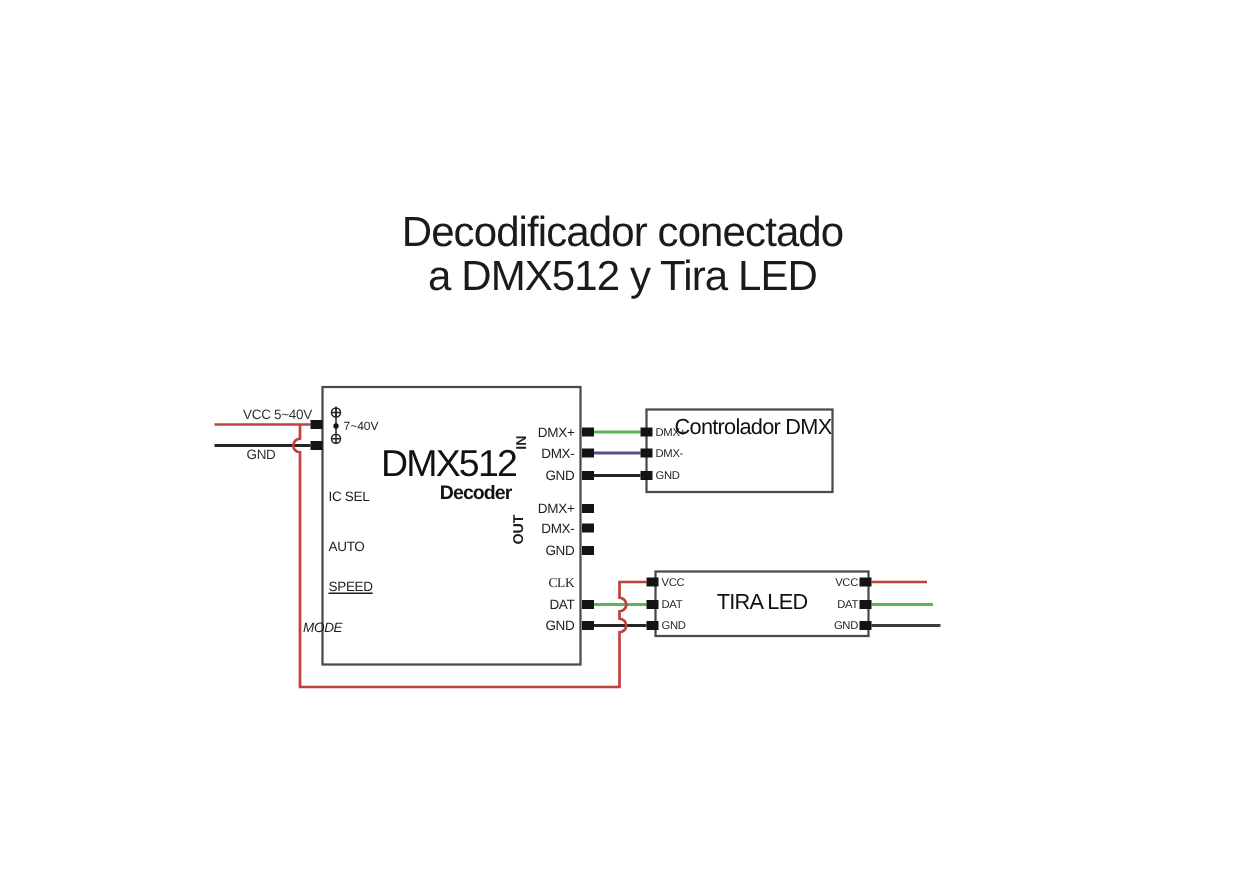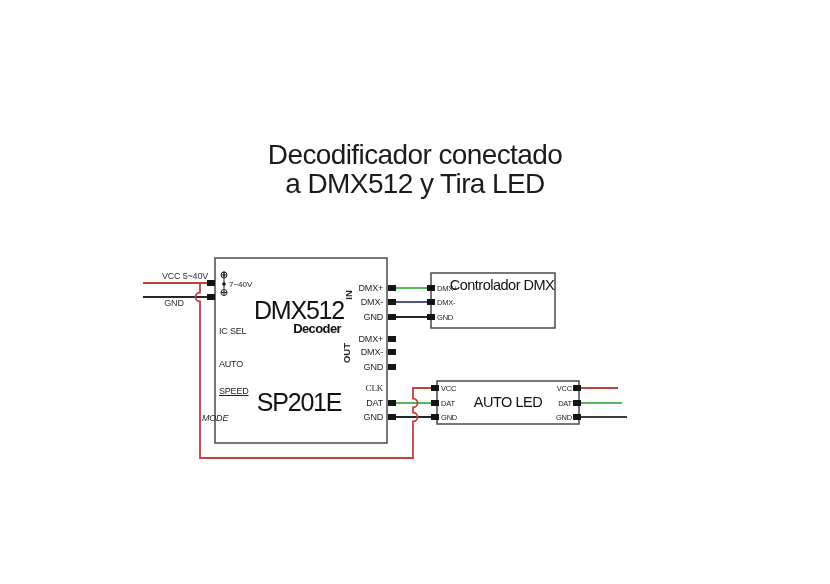--- a/index.html
+++ b/index.html
@@ -93,21 +93,20 @@
       <rect class="pin" x="573" y="414" width="8" height="6"></rect>
     </g>
   </svg>
 
   <span class="lbl ctr feed" style="left:185px;top:276px;">VCC 5~40V</span>
   <span class="lbl ctr feed" style="left:174px;top:303px;">GND</span>
 
   <span class="lbl" style="left:229px;top:283.5px;font-size:8px;">7~40V</span>
   <span class="lbl ctr big" style="left:299px;top:310px;">DMX512</span>
   <span class="lbl rgt sub" style="left:341px;top:328px;text-align:right;">Decoder</span>
-  <span class="lbl ctr big" style="left:299px;top:402px;">SP201E</span>
 
   <span class="lbl pin-lbl" style="left:219px;top:331px;">IC SEL</span>
   <span class="lbl pin-lbl" style="left:219px;top:364px;">AUTO</span>
   <span class="lbl pin-lbl" style="left:219px;top:391px;text-decoration:underline;">SPEED</span>
   <span class="lbl pin-lbl" style="left:202px;top:418px;font-style:italic;">MODE</span>
 
   <span class="lbl rot grp" style="left:348px;top:295px;">IN</span>
   <span class="lbl rot grp" style="left:346px;top:353px;">OUT</span>
 
   <span class="lbl rgt pin-lbl" style="left:383px;top:288px;">DMX+</span>
@@ -121,18 +120,18 @@
   <span class="lbl rgt pin-lbl" style="left:383px;top:417px;">GND</span>
 
   <span class="lbl tiny" style="left:437px;top:288px;">DMX+</span>
   <span class="lbl tiny" style="left:437px;top:302px;">DMX-</span>
   <span class="lbl tiny" style="left:437px;top:317px;">GND</span>
   <span class="lbl ctr boxname" style="left:502px;top:285px;">Controlador DMX</span>
 
   <span class="lbl tiny" style="left:441px;top:388px;">VCC</span>
   <span class="lbl tiny" style="left:441px;top:403px;">DAT</span>
   <span class="lbl tiny" style="left:441px;top:417px;">GND</span>
-  <span class="lbl ctr boxname" style="left:508px;top:402px;">AUTO LED</span>
+  <span class="lbl ctr boxname" style="left:508px;top:402px;">TIRA LED</span>
   <span class="lbl rgt tiny" style="left:572px;top:388px;">VCC</span>
   <span class="lbl rgt tiny" style="left:572px;top:403px;">DAT</span>
   <span class="lbl rgt tiny" style="left:572px;top:417px;">GND</span>
 
 </div>
 
 </body></html>

